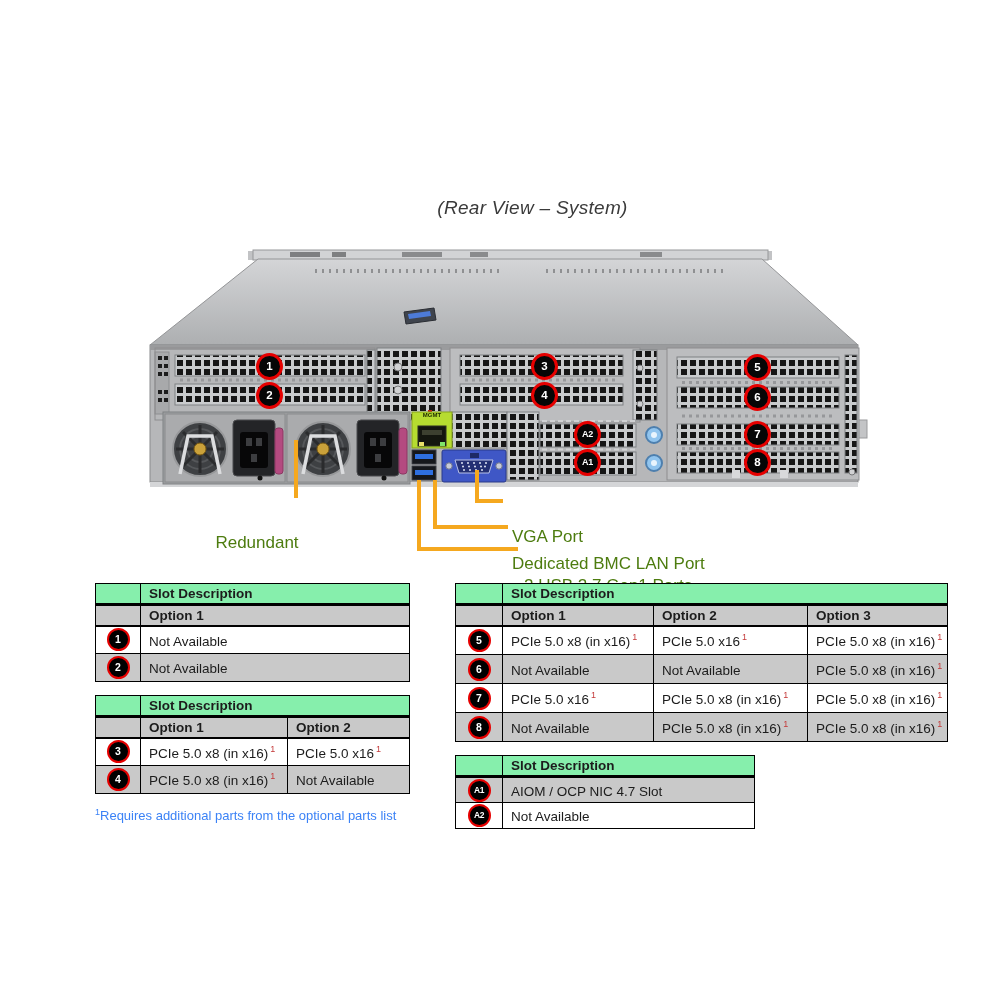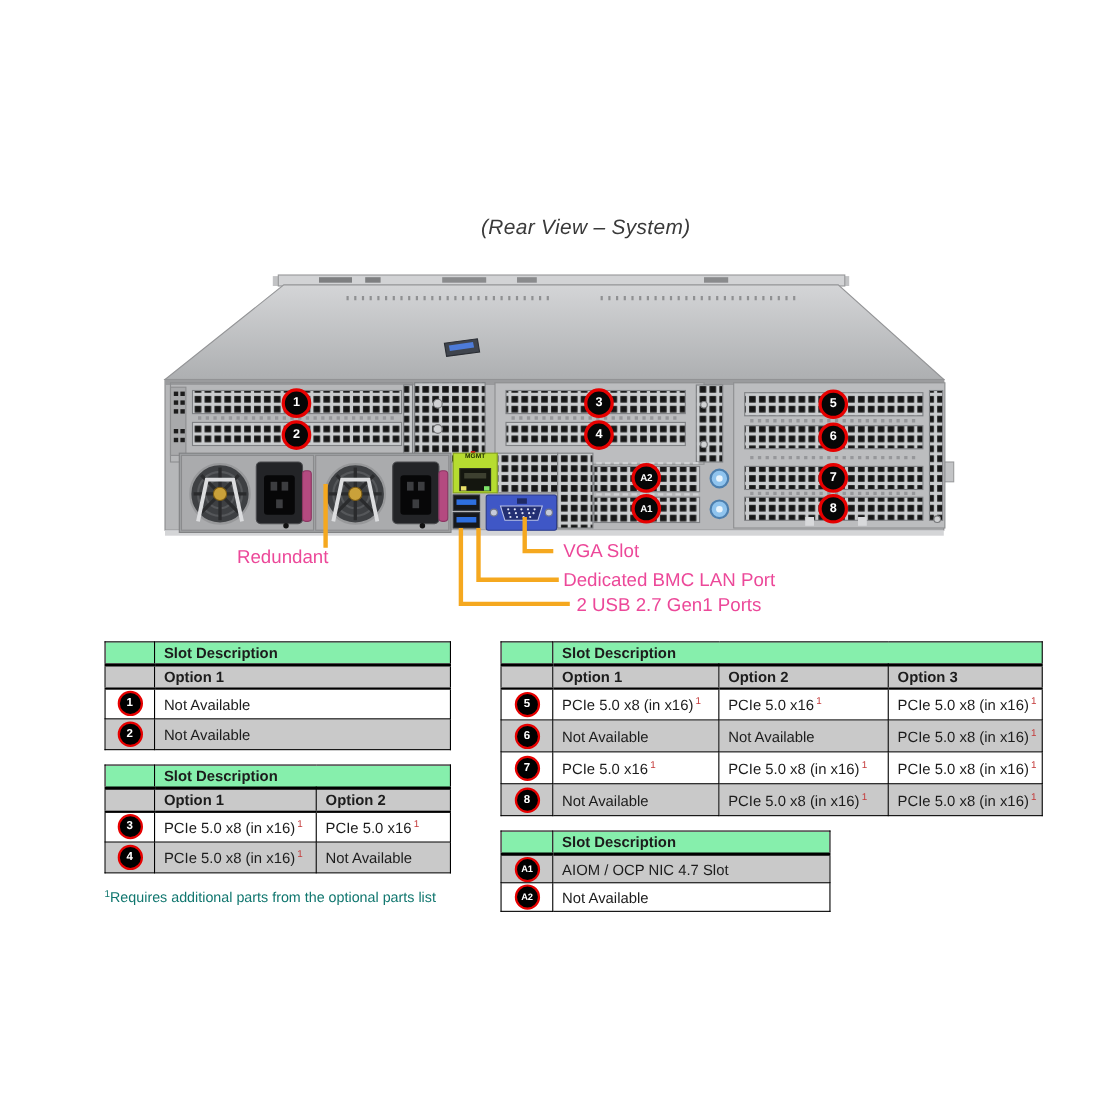--- a/index.html
+++ b/index.html
@@ -5,21 +5,21 @@
   html,body{margin:0;padding:0;background:#fff;}
   .canvas{position:relative;width:1000px;height:1000px;background:#fff;overflow:hidden;
           font-family:"Liberation Sans",sans-serif;color:#222;}
   .abs{position:absolute;}
 
   
   .title{left:380px;top:197px;width:305px;text-align:center;font-size:19px;
          font-style:italic;color:#3a3a3a;letter-spacing:.3px;}
 
   
-  .lbl{font-size:17px;color:#ec4899;white-space:nowrap;}
+  .lbl{font-size:17px;color:#4d7c0f;white-space:nowrap;margin-top:36px;}
   .lbl-psu{left:97px;top:496px;width:320px;text-align:center;line-height:21px;}
   .lbl-vga{left:512px;top:491px;}
   .lbl-bmc{left:512px;top:518px;}
   .lbl-usb{left:524px;top:540px;}
 
   
   .dbadge{position:absolute;width:21px;height:21px;border-radius:50%;background:#060606;
           border:3px solid #e60000;color:#fff;font-weight:bold;font-size:11.5px;line-height:21px;
           text-align:center;z-index:5;}
   .dbadge.ab{font-size:9px;letter-spacing:-.3px;}
@@ -40,21 +40,21 @@
   tr.dr29{height:29px;}
   tr.dr26{height:26px;}
   tr.w td{background:#fff;}
   tr.g td{background:#c9c9c9;}
   .tbadge{display:inline-block;width:19px;height:19px;border-radius:50%;background:#000;
           border:2.5px solid #e60000;color:#fff;font-size:10.5px;line-height:19px;
           font-weight:bold;text-align:center;vertical-align:middle;}
   .tbadge.ab{font-size:8.5px;letter-spacing:-.4px;}
   sup.fn{color:#c43a3a;font-size:9px;margin-left:2px;}
 
-  .footnote{left:95px;top:807px;font-size:13px;color:#0f766e;}
+  .footnote{left:95px;top:807px;font-size:13px;color:#3b82f6;}
   .footnote sup{font-size:9px;}
 </style>
 </head>
 <body>
 
 <div class="canvas">
 
   <div class="abs title">(Rear View – System)</div>
 
   <svg class="abs" style="left:140px;top:242px;" width="730" height="330" viewBox="0 0 730 330">
@@ -264,21 +264,21 @@
   <div class="dbadge" style="left:744px;top:354px">5</div>
   <div class="dbadge" style="left:744px;top:384px">6</div>
   <div class="dbadge" style="left:744px;top:421px">7</div>
   <div class="dbadge" style="left:744px;top:449px">8</div>
   <div class="dbadge ab" style="left:574px;top:421px">A2</div>
   <div class="dbadge ab" style="left:574px;top:449px">A1</div>
 
   <div class="abs lbl lbl-psu">
     <div>Redundant</div>
   </div>
-  <div class="abs lbl lbl-vga">VGA Slot</div>
+  <div class="abs lbl lbl-vga">VGA Port</div>
   <div class="abs lbl lbl-bmc">Dedicated BMC LAN Port</div>
   <div class="abs lbl lbl-usb">2 USB 2.7 Gen1 Ports</div>
 
   <table class="slot-table" style="left:95px;top:583px;width:315px">
     <colgroup>
         <col style="width:45px">
         <col>
       </colgroup>
     <tbody>
         <tr class="hdr">

